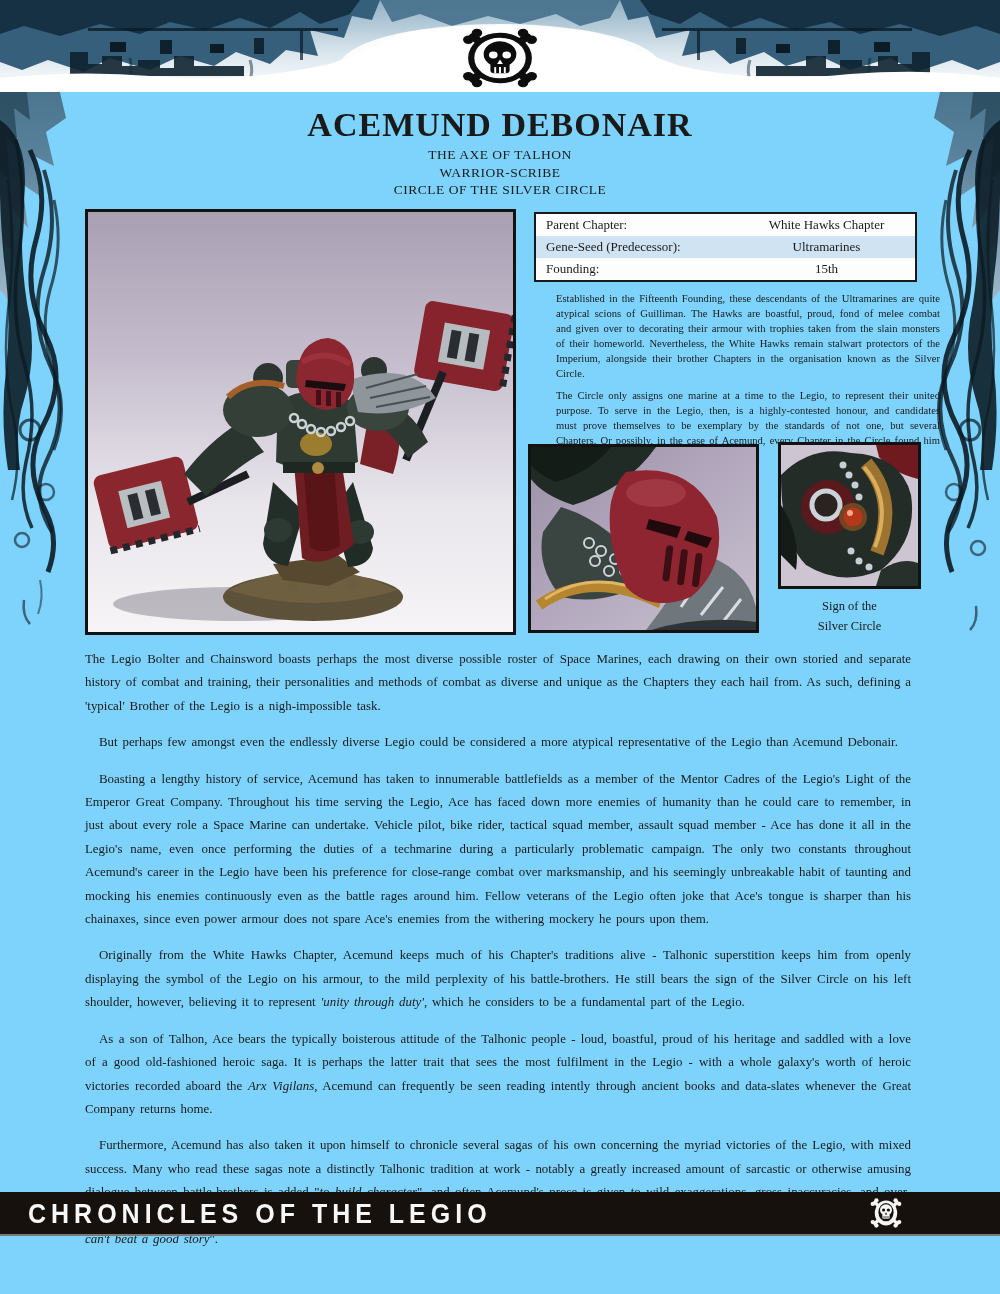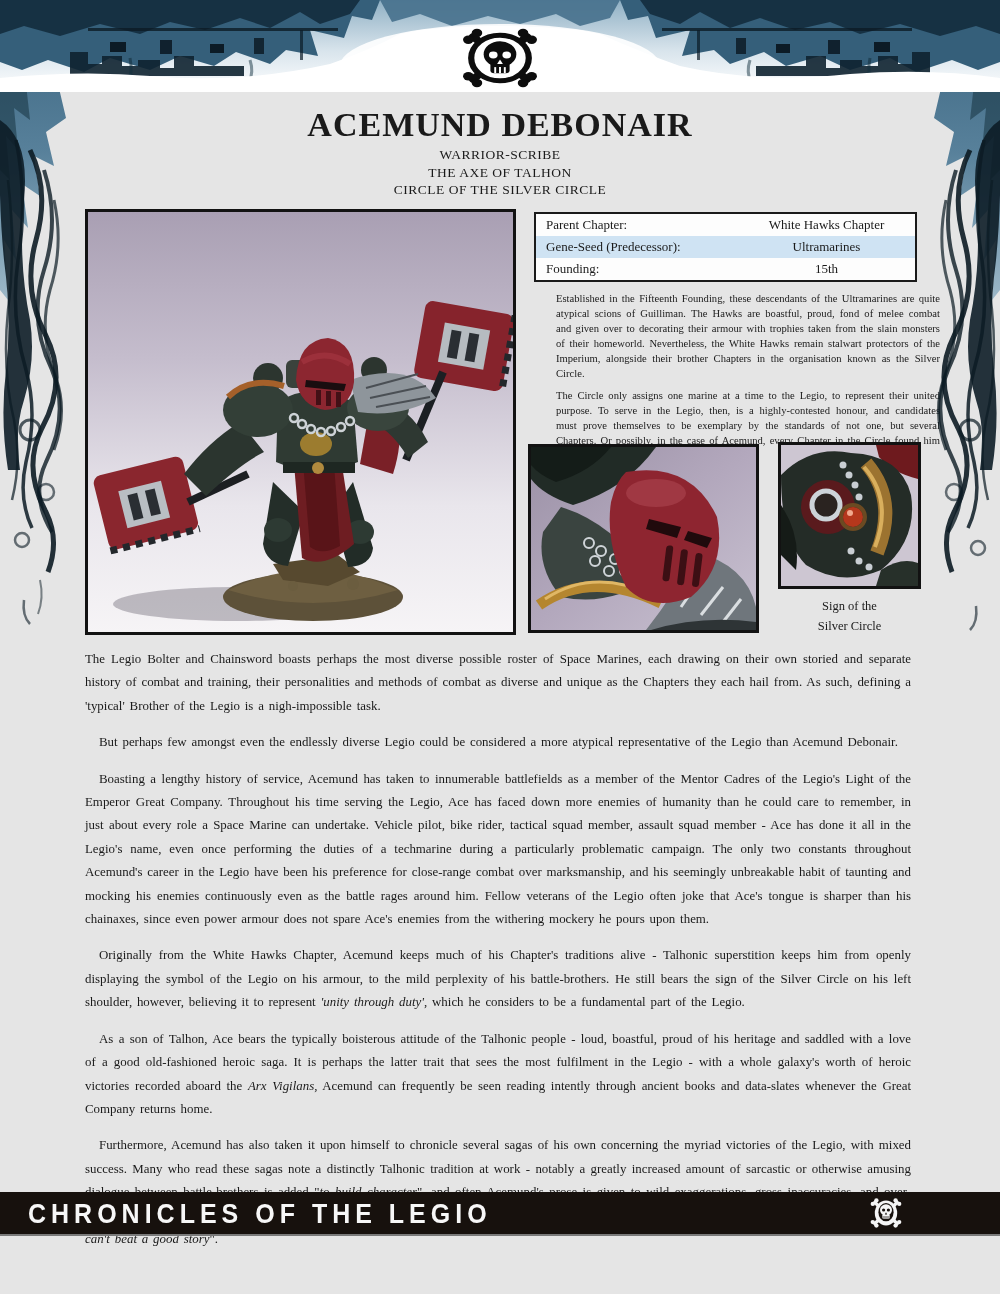--- a/index.html
+++ b/index.html
@@ -1,16 +1,16 @@
 <!DOCTYPE html>
 <html><head>
 <meta charset="utf-8">
 <style>
   html,body{margin:0;padding:0;background:#ffffff;}
-  #page{position:relative;width:1000px;height:1294px;background:#e5e5e5;overflow:hidden;
+  #page{position:relative;width:1000px;height:1294px;background:#7dd3fc;overflow:hidden;
         font-family:"Liberation Serif","DejaVu Serif",serif;color:#1a1a1a;}
 
   
   .deco-top{position:absolute;left:0;top:0;width:1000px;height:92px;z-index:2;}
   .deco-side{position:absolute;top:0;width:88px;height:650px;z-index:1;}
   .deco-side.left{left:0;}
   .deco-side.right{right:0;transform:scaleX(-1);}
   .top-skull{position:absolute;left:452px;top:20px;width:96px;height:76px;z-index:3;}
 
   
@@ -160,22 +160,22 @@
     <path d="M50,52 L47,58 H53 Z" fill="#ffffff"></path>
     <g stroke="#ffffff" stroke-width="2">
       <line x1="45" y1="62" x2="45" y2="70"></line>
         <line x1="50" y1="62" x2="50" y2="70"></line>
         <line x1="55" y1="62" x2="55" y2="70"></line>
     </g>
   </svg>
 
   <div class="page-title">ACEMUND DEBONAIR</div>
   <div class="page-subtitles">
+    <div>THE AXE OF TALHON</div>
     <div>WARRIOR-SCRIBE</div>
-    <div>THE AXE OF TALHON</div>
     <div>CIRCLE OF THE SILVER CIRCLE</div>
   </div>
 
   <div class="photo" id="photo-main">
     <svg viewBox="0 0 425 420" preserveAspectRatio="none" aria-hidden="true">
       <defs>
         <linearGradient id="gPhoto" x1="0" y1="0" x2="0" y2="1">
           <stop offset="0" stop-color="#a99fb3"></stop>
             <stop offset="0.35" stop-color="#c5bdcd"></stop>
           <stop offset="0.7" stop-color="#e9e6ec"></stop>

